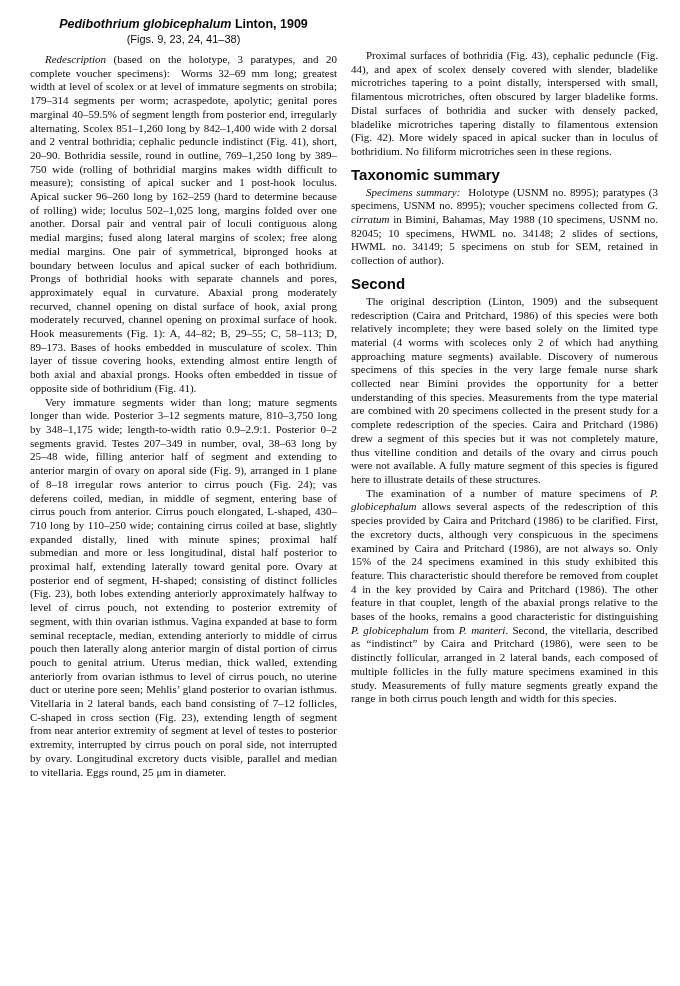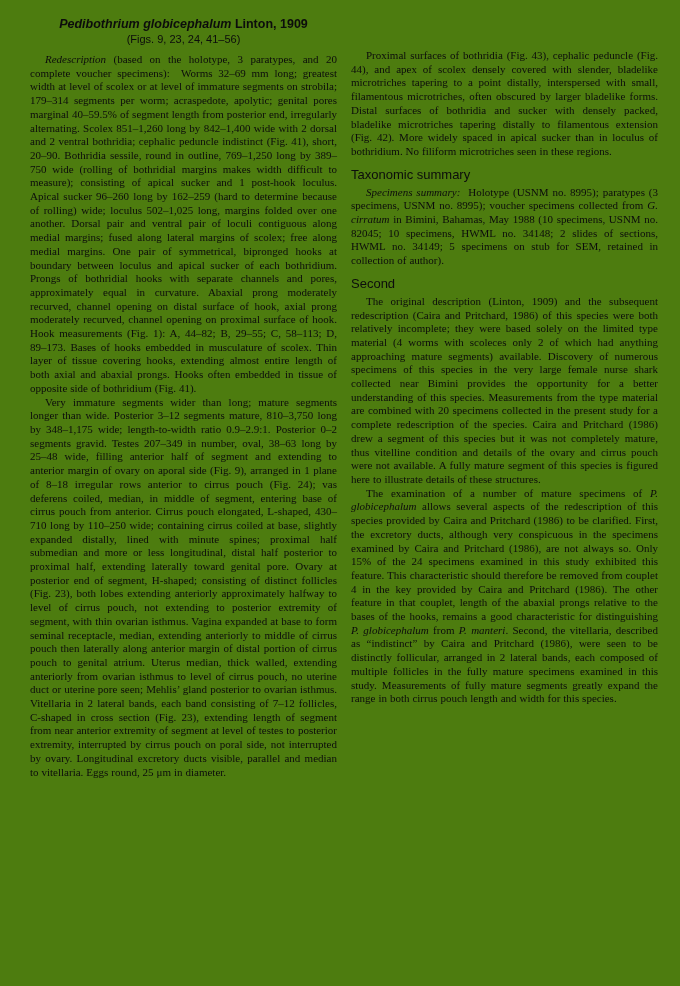--- a/index.html
+++ b/index.html
@@ -1,21 +1,21 @@
 <!DOCTYPE html>
 <html><head>
 <meta charset="utf-8">
 <style>
   html, body { margin: 0; padding: 0; background: #888; }
   .page {
     position: relative;
     width: 680px;
     height: 986px;
     margin: 0 auto;
-    background: #4d7c0f;
+    background: #ffffff;
     color: #0c0c0c;
     box-sizing: border-box;
     padding: 15px 22px 0 30px;
     font-family: "Liberation Serif", serif;
     overflow: hidden;
   }
   .columns {
     display: flex;
     gap: 14px;
   }
@@ -45,36 +45,36 @@
     margin: 0;
     font-size: 11px;
     line-height: 13.7px;
     text-align: justify;
     text-indent: 15px;
     word-spacing: 0.2px;
   }
   .para i { font-style: italic; }
   .section-heading {
     font-family: "Liberation Sans", sans-serif;
-    font-weight: normal;
-    font-size: 13px;
+    font-weight: bold;
+    font-size: 15px;
     line-height: 13px;
     margin: 9px 0 5px 0;
   }
 </style>
 </head>
 <body>
 
 <div class="page">
   <div class="columns">
 
     <div class="col col-left">
       <div class="article-header">
         <div class="title-line"><i>Pedibothrium globicephalum</i><span> Linton, 1909</span></div>
-        <div class="figs-line">(Figs. 9, 23, 24, 41–56)</div>
+        <div class="figs-line">(Figs. 9, 23, 24, 41–38)</div>
       </div>
       <div>
           <p class="para"><i>Redescription</i> (based on the holotype, 3 paratypes, and 20 complete voucher specimens):&nbsp; Worms 32–69 mm long; greatest width at level of scolex or at level of immature segments on strobila; 179–314 segments per worm; acraspedote, apolytic; genital pores marginal 40–59.5% of segment length from posterior end, irregularly alternating. Scolex 851–1,260 long by 842–1,400 wide with 2 dorsal and 2 ventral bothridia; cephalic peduncle indistinct (Fig. 41), short, 20–90. Bothridia sessile, round in outline, 769–1,250 long by 389–750 wide (rolling of bothridial margins makes width difficult to measure); consisting of apical sucker and 1 post-hook loculus. Apical sucker 96–260 long by 162–259 (hard to determine because of rolling) wide; loculus 502–1,025 long, margins folded over one another. Dorsal pair and ventral pair of loculi contiguous along medial margins; fused along lateral margins of scolex; free along medial margins. One pair of symmetrical, bipronged hooks at boundary between loculus and apical sucker of each bothridium. Prongs of bothridial hooks with separate channels and pores, approximately equal in curvature. Abaxial prong moderately recurved, channel opening on distal surface of hook, axial prong moderately recurved, channel opening on proximal surface of hook. Hook measurements (Fig. 1): A, 44–82; B, 29–55; C, 58–113; D, 89–173. Bases of hooks embedded in musculature of scolex. Thin layer of tissue covering hooks, extending almost entire length of both axial and abaxial prongs. Hooks often embedded in tissue of opposite side of bothridium (Fig. 41).</p>
           <p class="para">Very immature segments wider than long; mature segments longer than wide. Posterior 3–12 segments mature, 810–3,750 long by 348–1,175 wide; length-to-width ratio 0.9–2.9:1. Posterior 0–2 segments gravid. Testes 207–349 in number, oval, 38–63 long by 25–48 wide, filling anterior half of segment and extending to anterior margin of ovary on aporal side (Fig. 9), arranged in 1 plane of 8–18 irregular rows anterior to cirrus pouch (Fig. 24); vas deferens coiled, median, in middle of segment, entering base of cirrus pouch from anterior. Cirrus pouch elongated, L-shaped, 430–710 long by 110–250 wide; containing cirrus coiled at base, slightly expanded distally, lined with minute spines; proximal half submedian and more or less longitudinal, distal half posterior to proximal half, extending laterally toward genital pore. Ovary at posterior end of segment, H-shaped; consisting of distinct follicles (Fig. 23), both lobes extending anteriorly approximately halfway to level of cirrus pouch, not extending to posterior extremity of segment, with thin ovarian isthmus. Vagina expanded at base to form seminal receptacle, median, extending anteriorly to middle of cirrus pouch then laterally along anterior margin of distal portion of cirrus pouch to genital atrium. Uterus median, thick walled, extending anteriorly from ovarian isthmus to level of cirrus pouch, no uterine duct or uterine pore seen; Mehlis’ gland posterior to ovarian isthmus. Vitellaria in 2 lateral bands, each band consisting of 7–12 follicles, C-shaped in cross section (Fig. 23), extending length of segment from near anterior extremity of segment at level of testes to posterior extremity, interrupted by cirrus pouch on poral side, not interrupted by ovary. Longitudinal excretory ducts visible, parallel and median to vitellaria. Eggs round, 25 μm in diameter.</p>
         </div>
     </div>
 
     <div class="col col-right">
       <div>
           <p class="para">Proximal surfaces of bothridia (Fig. 43), cephalic peduncle (Fig. 44), and apex of scolex densely covered with slender, bladelike microtriches tapering to a point distally, interspersed with small, filamentous microtriches, often obscured by larger bladelike forms. Distal surfaces of bothridia and sucker with densely packed, bladelike microtriches tapering distally to filamentous extension (Fig. 42). More widely spaced in apical sucker than in loculus of bothridium. No filiform microtriches seen in these regions.</p>

